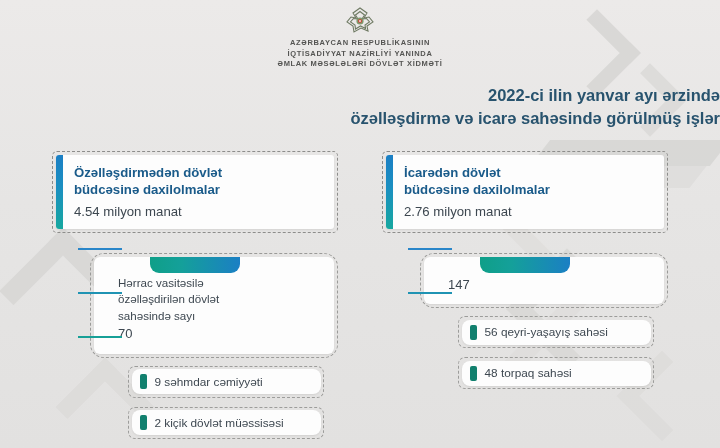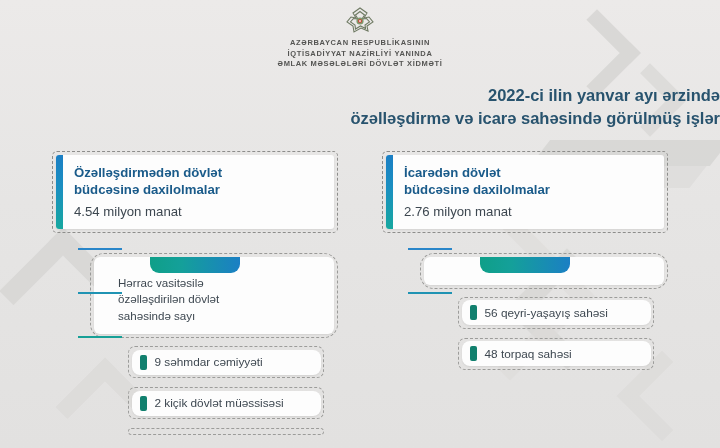--- a/index.html
+++ b/index.html
@@ -335,20 +335,21 @@
 
       <div class="card-zone">
         <div class="card-wrap">
           <div class="card">
             <div class="ribbon"></div>
             <div class="card-text">
               <div>Hərrac vasitəsilə</div>
               <div>özəlləşdirilən dövlət</div>
               <div>sahəsində sayı</div>
             </div>
+            <div class="card-num">70</div>
           </div>
         </div>
       </div>
 
       <svg class="tree" viewBox="0 0 58 120">
         <defs>
           <linearGradient id="gradL" x1="0" y1="0" x2="0" y2="1">
             <stop offset="0%" stop-color="#2a86c9"></stop>
             <stop offset="100%" stop-color="#17a097"></stop>
           </linearGradient>
@@ -390,20 +391,21 @@
             </div>
             <div class="stat-value">2.76 milyon manat</div>
           </div>
         </div>
       </div>
 
       <div class="card-zone">
         <div class="card-wrap">
           <div class="card">
             <div class="ribbon"></div>
+            <div class="card-num">147</div>
           </div>
         </div>
       </div>
 
       <svg class="tree" viewBox="0 0 58 120">
         <defs>
           <linearGradient id="gradR" x1="0" y1="0" x2="0" y2="1">
             <stop offset="0%" stop-color="#2a86c9"></stop>
             <stop offset="100%" stop-color="#17a097"></stop>
           </linearGradient>

